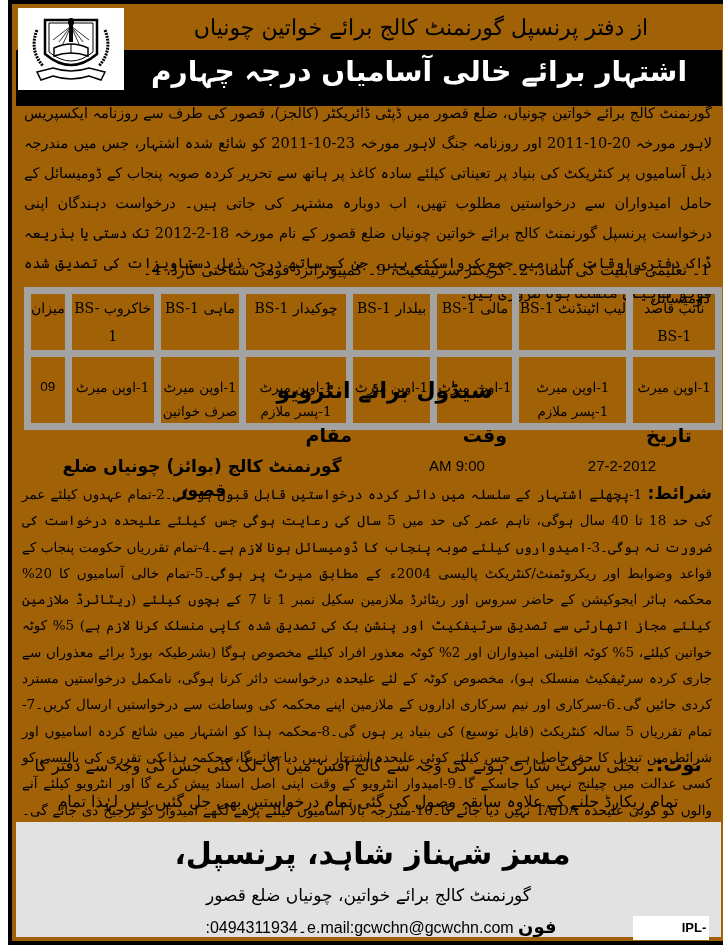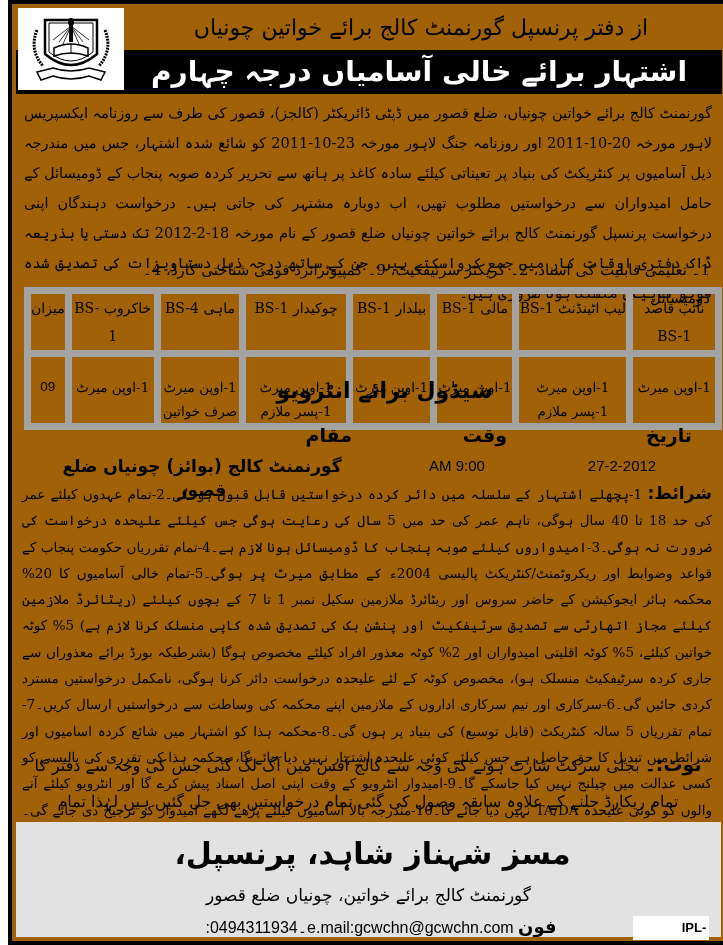--- a/index.html
+++ b/index.html
@@ -12,21 +12,21 @@
   .logo {
     position: absolute; left: 6px; top: 4px; width: 106px; height: 82px;
     background: #fff; z-index: 3; display: flex; align-items: center; justify-content: center;
   }
   .header-line {
     position: absolute; right: 14px; top: 4px; left: 118px; height: 40px;
     direction: rtl; text-align: center; font-family: "DejaVu Serif", serif;
     font-size: 22px; line-height: 40px;
   }
   .banner {
-    position: absolute; left: 4px; right: 4px; top: 46px; height: 44px;
+    position: absolute; left: 4px; right: 4px; top: 46px; height: 56px;
     background: #000; color: #fff; direction: rtl; text-align: center;
     font-size: 28px; font-weight: bold; line-height: 44px; padding-left: 100px;
   }
   .para {
     position: absolute; left: 12px; right: 14px; direction: rtl; text-align: justify;
     font-family: "DejaVu Serif", serif; font-size: 14.5px; line-height: 30px;
   }
   .docs-line {
     position: absolute; right: 16px; top: 252px; left: 100px; direction: rtl;
     font-family: "DejaVu Serif", serif; font-size: 15px; line-height: 28px;
@@ -111,21 +111,21 @@
   <div class="docs-line">1۔ تعلیمی قابلیت کی اسناد، 2۔ کریکٹر سرٹیفکیٹ، 9۔ کمپیوٹرائزڈ قومی شناختی کارڈ، 4۔ ڈومیسائل</div>
 
   <table class="posts">
     <thead>
       <tr>
         <th style="width:90px">نائب قاصد BS-1</th>
         <th style="width:116px">لیب اٹینڈنٹ BS-1</th>
         <th style="width:83px">مالی BS-1</th>
         <th style="width:86px">بیلدار BS-1</th>
         <th style="width:108px">چوکیدار BS-1</th>
-        <th style="width:87px">ماہی BS-4</th>
+        <th style="width:87px">ماہی BS-1</th>
         <th style="width:90px">خاکروب BS-1</th>
         <th style="width:38px">میزان</th>
       </tr>
     </thead>
     <tbody>
       <tr>
         <td>
             <div>1-اوپن میرٹ</div>
             <div></div>
           </td>

